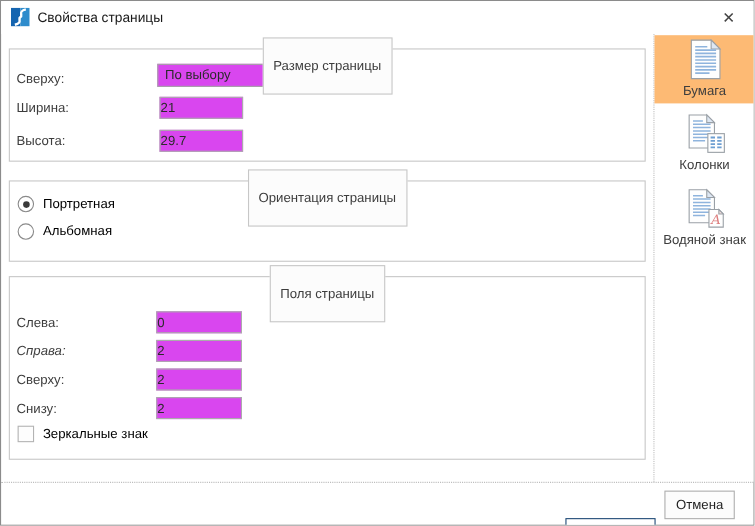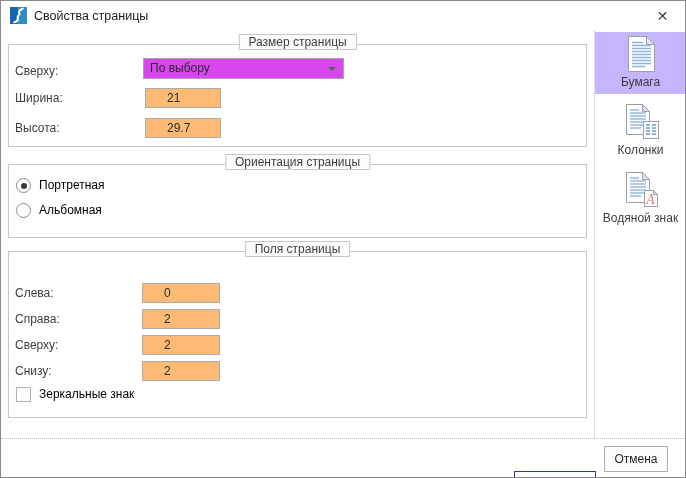--- a/index.html
+++ b/index.html
@@ -7,45 +7,45 @@
   .dialog{position:relative;width:686px;height:478px;background:#fff;border:1px solid #8b8b8b;box-sizing:border-box;overflow:hidden;}
 
   
   .titlebar{position:absolute;left:0;top:0;right:0;height:30px;background:#fff;}
   .logo{position:absolute;left:9px;top:6px;width:17px;height:17px;}
   .title{position:absolute;left:33px;top:0;height:30px;line-height:30px;font-size:12.5px;color:#1a1a1a;white-space:nowrap;}
   .close-btn{position:absolute;right:0;top:0;width:45px;height:30px;display:flex;align-items:center;justify-content:center;font-size:14px;color:#444;cursor:default;background:#fff;border:none;font-family:inherit;}
 
   
   .group{position:absolute;left:7px;width:579px;border:1px solid #c7c7c7;background:#fff;box-sizing:border-box;}
-  .group-label{position:absolute;top:-11px;left:50%;transform:translateX(-50%);background:#fcfcfc;border:1px solid #c7c7c7;padding:0 9px;font-size:12px;line-height:14px;color:#3d3d3d;white-space:nowrap;z-index:2;}
+  .group-label{position:absolute;top:-11px;left:50%;transform:translateX(-50%);background:#fcfcfc;border:1px solid #c7c7c7;padding:18px 9px;font-size:12px;line-height:14px;color:#3d3d3d;white-space:nowrap;z-index:2;}
   .g-size{top:43px;height:103px;}
   .g-orient{top:163px;height:74px;}
   .g-margins{top:250px;height:167px;}
 
   .flabel{position:absolute;font-size:12px;color:#3d3d3d;height:20px;line-height:20px;white-space:nowrap;}
-  .tinput{position:absolute;box-sizing:border-box;border:1px solid #ababab;font-size:12px;color:#2b2b2b;padding:0 21px;height:20px;background:#fdba74;font-family:inherit;outline:none;}
+  .tinput{position:absolute;box-sizing:border-box;border:1px solid #ababab;font-size:12px;color:#2b2b2b;padding:0 0;height:20px;background:#d946ef;font-family:inherit;outline:none;}
 
   
   .dropdown{position:absolute;left:134px;top:13px;width:201px;height:21px;border:1px solid #a5a5a5;background:#d946ef;box-sizing:border-box;cursor:default;}
   .dropdown .val{position:absolute;left:6px;top:0;line-height:19px;font-size:12px;color:#2b2b2b;}
   .dd-arrow{position:absolute;right:7px;top:8px;width:0;height:0;border-left:4px solid transparent;border-right:4px solid transparent;border-top:4.5px solid #5f5f5f;}
 
   
   .radio{position:absolute;width:13px;height:13px;border:1px solid #8a8a8a;border-radius:50%;background:#fff;box-sizing:content-box;cursor:default;}
   .radio.checked::after{content:"";position:absolute;left:3.5px;top:3.5px;width:6px;height:6px;border-radius:50%;background:#3a3a3a;}
   .checkbox{position:absolute;width:13px;height:13px;border:1px solid #b3b3b3;background:#fdfdfd;cursor:default;}
   .rlabel{position:absolute;font-size:12px;color:#000000;height:15px;line-height:15px;white-space:nowrap;}
 
   .desc{position:absolute;left:4px;top:11px;font-size:12px;color:#3d3d3d;white-space:nowrap;}
 
   
   .sidebar{position:absolute;left:593px;top:30px;width:92px;height:407px;border-left:1px dotted #bdbdbd;box-sizing:border-box;padding-top:1px;display:flex;flex-direction:column;background:#fff;}
   .side-item{display:flex;flex-direction:column;align-items:center;padding:3px 0 5px;margin-bottom:6px;cursor:default;}
-  .side-item.selected{background:#c4b5fd;justify-content:space-between;}
+  .side-item.selected{background:#fdba74;justify-content:space-between;}
   .side-item .slabel{font-size:12px;color:#3d3d3d;margin-top:2px;white-space:nowrap;}
   .side-icon{width:40px;height:38px;display:block;}
 
   
   .footer-sep{position:absolute;left:0;right:0;top:437px;border-top:1px dotted #bdbdbd;}
   .btn{position:absolute;top:445px;height:26px;font-size:12px;font-family:inherit;color:#1f1f1f;cursor:default;box-sizing:border-box;}
   .btn-ok{left:513px;width:82px;background:#fff;border:1px solid #1e4976;margin-top:25px;}
   .btn-cancel{left:603px;width:64px;background:#fcfcfc;border:1px solid #aeaeae;}
 </style>
 </head>
@@ -81,21 +81,21 @@
     <span class="radio checked" style="left:7px;top:13px;"></span>
     <span class="rlabel" style="left:30px;top:13px;">Портретная</span>
     <span class="radio" style="left:7px;top:38px;"></span>
     <span class="rlabel" style="left:30px;top:38px;">Альбомная</span>
   </div>
 
   <div class="group g-margins">
     <div class="group-label">Поля страницы</div>
     <span class="flabel" style="left:6px;top:31px;">Слева:</span>
     <input class="tinput" style="left: 133px; top: 31px; width: 78px;" value="0">
-    <span class="flabel" style="left:6px;top:57px;">Справа:</span>
+    <span class="flabel" style="left:6px;top:57px;font-style:italic;">Справа:</span>
     <input class="tinput" style="left: 133px; top: 57px; width: 78px;" value="2">
     <span class="flabel" style="left:6px;top:83px;text-align:center;">Сверху:</span>
     <input class="tinput" style="left: 133px; top: 83px; width: 78px;" value="2">
     <span class="flabel" style="left:6px;top:109px;">Снизу:</span>
     <input class="tinput" style="left: 133px; top: 109px; width: 78px;" value="2">
     <span class="checkbox" style="left:7px;top:135px;"></span>
     <span class="rlabel" style="left:30px;top:135px;">Зеркальные знак</span>
   </div>
 
   <div class="sidebar">

